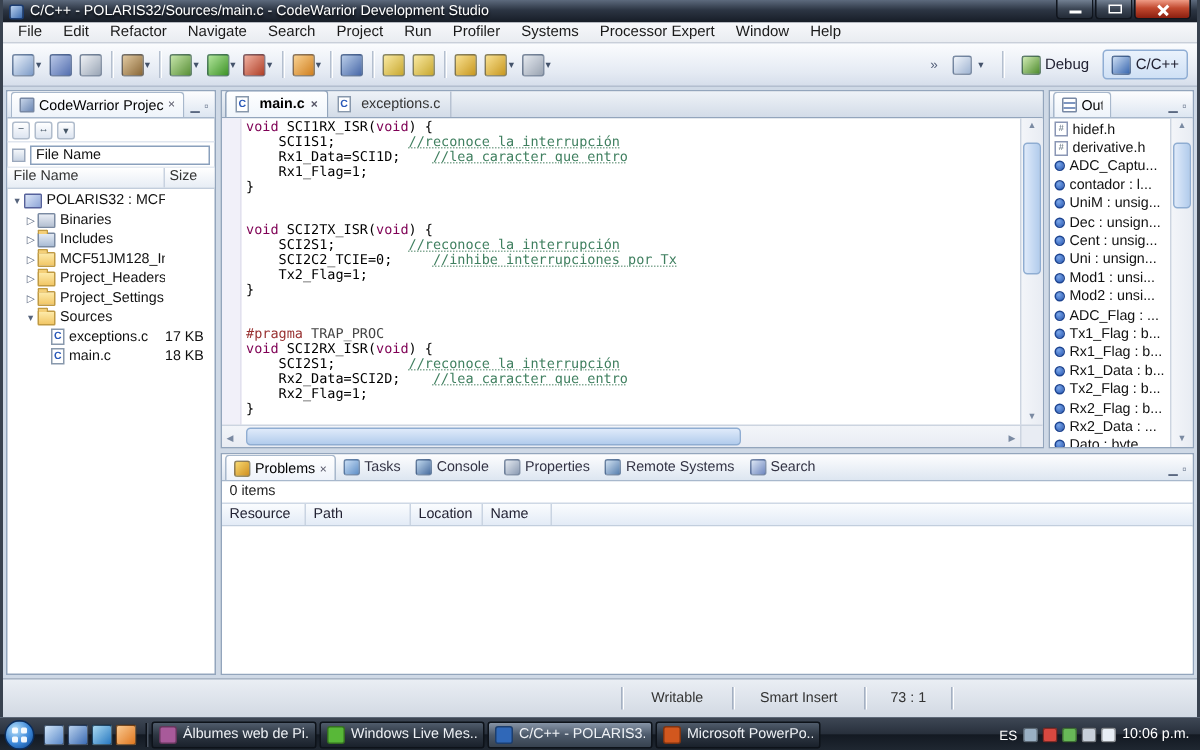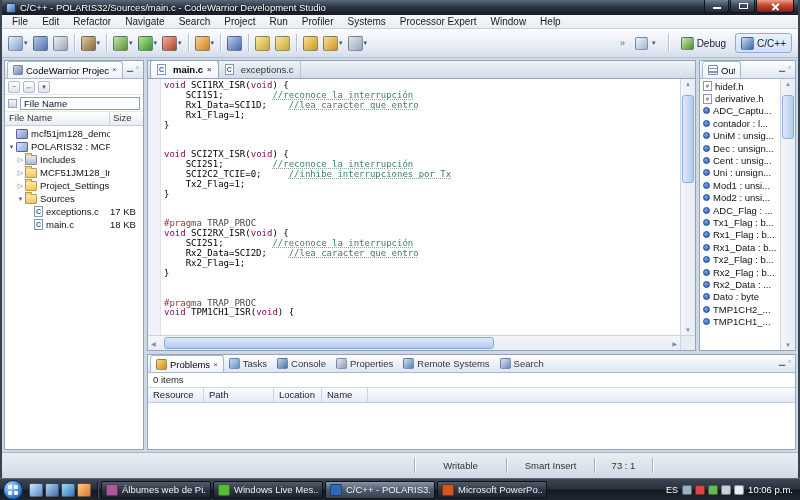--- a/index.html
+++ b/index.html
@@ -37,23 +37,23 @@
 .persp-ico.debug{background:linear-gradient(135deg,#cfeab2,#4f8c2e)}
 .persp-ico.cpp{background:linear-gradient(135deg,#cadcf2,#3a68b0)}
 
 .main{flex:1;display:flex;gap:3px;padding:2px;min-height:0}
 .panel{background:#fff;border:1px solid #93a5bc;display:flex;flex-direction:column;min-height:0;min-width:0}
 .left-panel{width:140px;flex:none}
 .right-col{flex:1;display:flex;flex-direction:column;gap:3px;min-width:0}
 .top-row{flex:1;display:flex;gap:3px;min-height:0}
 .editor-panel{flex:1;min-width:0;display:flex;flex-direction:column}
 .outline-panel{width:97px;flex:none}
-.bottom-panel{height:96px;flex:none}
-
-.view-header{height:18px;background:linear-gradient(#fdfdfe,#dde6f1);border-bottom:1px solid #a8b8cc;display:flex;align-items:center;padding:0 2px;flex:none}
+.bottom-panel{height:148px;flex:none}
+
+.view-header{height:18px;background:linear-gradient(#fdfdfe,#dde6f1);border-bottom:1px solid #a8b8cc;display:flex;align-items:flex-end;padding:0 2px;flex:none}
 .view-tab{height:17px;display:flex;align-items:center;gap:3px;padding:0 5px;background:linear-gradient(#fff,#eef3fa);border:1px solid #a8b8cc;border-bottom:none;border-radius:3px 3px 0 0;font-size:9.5px;white-space:nowrap}
 .vt-ico{width:10px;height:10px;border-radius:1px;border:1px solid #7788a4;background:linear-gradient(135deg,#c6d4e8,#6d88b4);flex:none}
 .vt-ico.outline{background:repeating-linear-gradient(#fff 0 2px,#7e96c0 2px 3.5px)}
 .vt-x{font-size:8px;color:#556;line-height:8px}
 .hdr-controls{margin-left:auto;display:flex;gap:3px;align-items:center;color:#5a6880;font-size:8px;padding:0 2px 3px 0}
 .hdr-btn{line-height:8px}
 .vt-clip{max-width:14px;overflow:hidden}
 
 .ptoolbar{height:16px;border-bottom:1px solid #e0e6ef;display:flex;align-items:center;gap:3px;padding:0 3px;flex:none}
 .pt-ico{width:12px;height:12px;border:1px solid #b0bccc;border-radius:2px;background:linear-gradient(#fff,#dde5f1);font-size:7px;color:#456;display:flex;align-items:center;justify-content:center}
@@ -112,21 +112,21 @@
 .btx{font-size:8px;color:#556}
 .items-line{height:14px;padding:1px 5px;font-size:9.5px;color:#222;background:#fff;flex:none}
 .pheader{height:16px;display:flex;background:linear-gradient(#fafcfe,#e3ebf6);border-top:1px solid #ced8e5;border-bottom:1px solid #c2cedd;font-size:9.5px;color:#223;flex:none}
 .pcol{padding:1px 5px;border-right:1px solid #c9d4e2;overflow:hidden;white-space:nowrap}
 .pcol-0{width:190px}.pcol-1{width:56px}.pcol-2{width:70px}.pcol-3{width:48px}.pcol-4{width:46px}.pcol-fill{flex:1;border-right:none}
 .pbody{flex:1;background:#fff}
 
 .statusbar{height:26px;background:linear-gradient(#eaeef4,#d2d9e3);border-top:1px solid #a9b5c5;display:flex;align-items:center;font-size:9.5px;color:#333;flex:none}
 .sb-left{width:412px;height:100%}
 .sb-cell{height:15px;display:flex;align-items:center;justify-content:center;border-left:1px solid #a4b0c2;box-shadow:inset 1px 0 0 #fff;padding:0 8px;white-space:nowrap}
-.sb-cell.w1{width:92px}.sb-cell.w2{width:88px}.sb-cell.w3{width:58px}
+.sb-cell.w1{width:74px}.sb-cell.w2{width:88px}.sb-cell.w3{width:58px}
 .sb-end{flex:1;height:15px;border-left:1px solid #a4b0c2;box-shadow:inset 1px 0 0 #fff}
 
 .taskbar{height:22px;background:linear-gradient(#3d4654 0%,#28303c 48%,#131922 52%,#1f2731 100%);border-top:1px solid #5d6878;display:flex;align-items:center;flex:none}
 .start-orb{width:20px;height:20px;border-radius:50%;margin:0 3px;background:radial-gradient(circle at 35% 30%,#b6e0fa,#3a86d8 55%,#0b3f85);border:1px solid #0a2c5c;position:relative;flex:none}
 .orb-q{position:absolute;width:4px;height:4px;background:rgba(255,255,255,.92);border-radius:1px}
 .orb-q.q1{left:4px;top:4px}.orb-q.q2{left:10px;top:4px}.orb-q.q3{left:4px;top:10px}.orb-q.q4{left:10px;top:10px}
 .quick{display:flex;align-items:center;gap:2px;padding:0 3px;flex:none}
 .ql-ico{width:14px;height:14px;border-radius:2px;border:1px solid rgba(0,0,0,.5)}
 .tb-vsep{width:1px;height:16px;background:#0c1118;box-shadow:1px 0 0 #49525f;margin:0 3px}
 .twins{display:flex;align-items:center;gap:2px;flex:none}
@@ -276,41 +276,47 @@
       <div class="filter-row">
         <div class="filter-ico"></div>
         <input class="filter-input" value="File Name" style="">
       </div>
       <div class="tree-cols">
         <div class="tc-name">File Name</div>
         <div class="tc-size">Size</div>
       </div>
       <div class="tree">
           <div class="tree-row" style="padding-left: 2px;">
-            <span class="expander"></span>
-            <span class="ticon project-closed"></span>
-            <span class="tlabel">mcf51jm128_demo</span>
-            <span class="tsize"></span>
-          </div>
-          <div class="tree-row" style="padding-left: 2px;">
             <span class="expander">▾</span>
             <span class="ticon project-open"></span>
             <span class="tlabel">POLARIS32 : MCF5...</span>
+            <span class="tsize"></span>
+          </div>
+          <div class="tree-row" style="padding-left: 11px;">
+            <span class="expander">▷</span>
+            <span class="ticon binaries"></span>
+            <span class="tlabel">Binaries</span>
             <span class="tsize"></span>
           </div>
           <div class="tree-row" style="padding-left: 11px;">
             <span class="expander">▷</span>
             <span class="ticon includes"></span>
             <span class="tlabel">Includes</span>
             <span class="tsize"></span>
           </div>
           <div class="tree-row" style="padding-left: 11px;">
             <span class="expander">▷</span>
             <span class="ticon folder"></span>
             <span class="tlabel">MCF51JM128_In...</span>
+            <span class="tsize"></span>
+          </div>
+          <div class="tree-row" style="padding-left: 11px;">
+            <span class="expander">▷</span>
+            <span class="ticon folder"></span>
+            <span class="tlabel">Project_Headers</span>
             <span class="tsize"></span>
           </div>
           <div class="tree-row" style="padding-left: 11px;">
             <span class="expander">▷</span>
             <span class="ticon folder"></span>
             <span class="tlabel">Project_Settings</span>
             <span class="tsize"></span>
           </div>
           <div class="tree-row" style="padding-left: 11px;">
             <span class="expander">▾</span>

